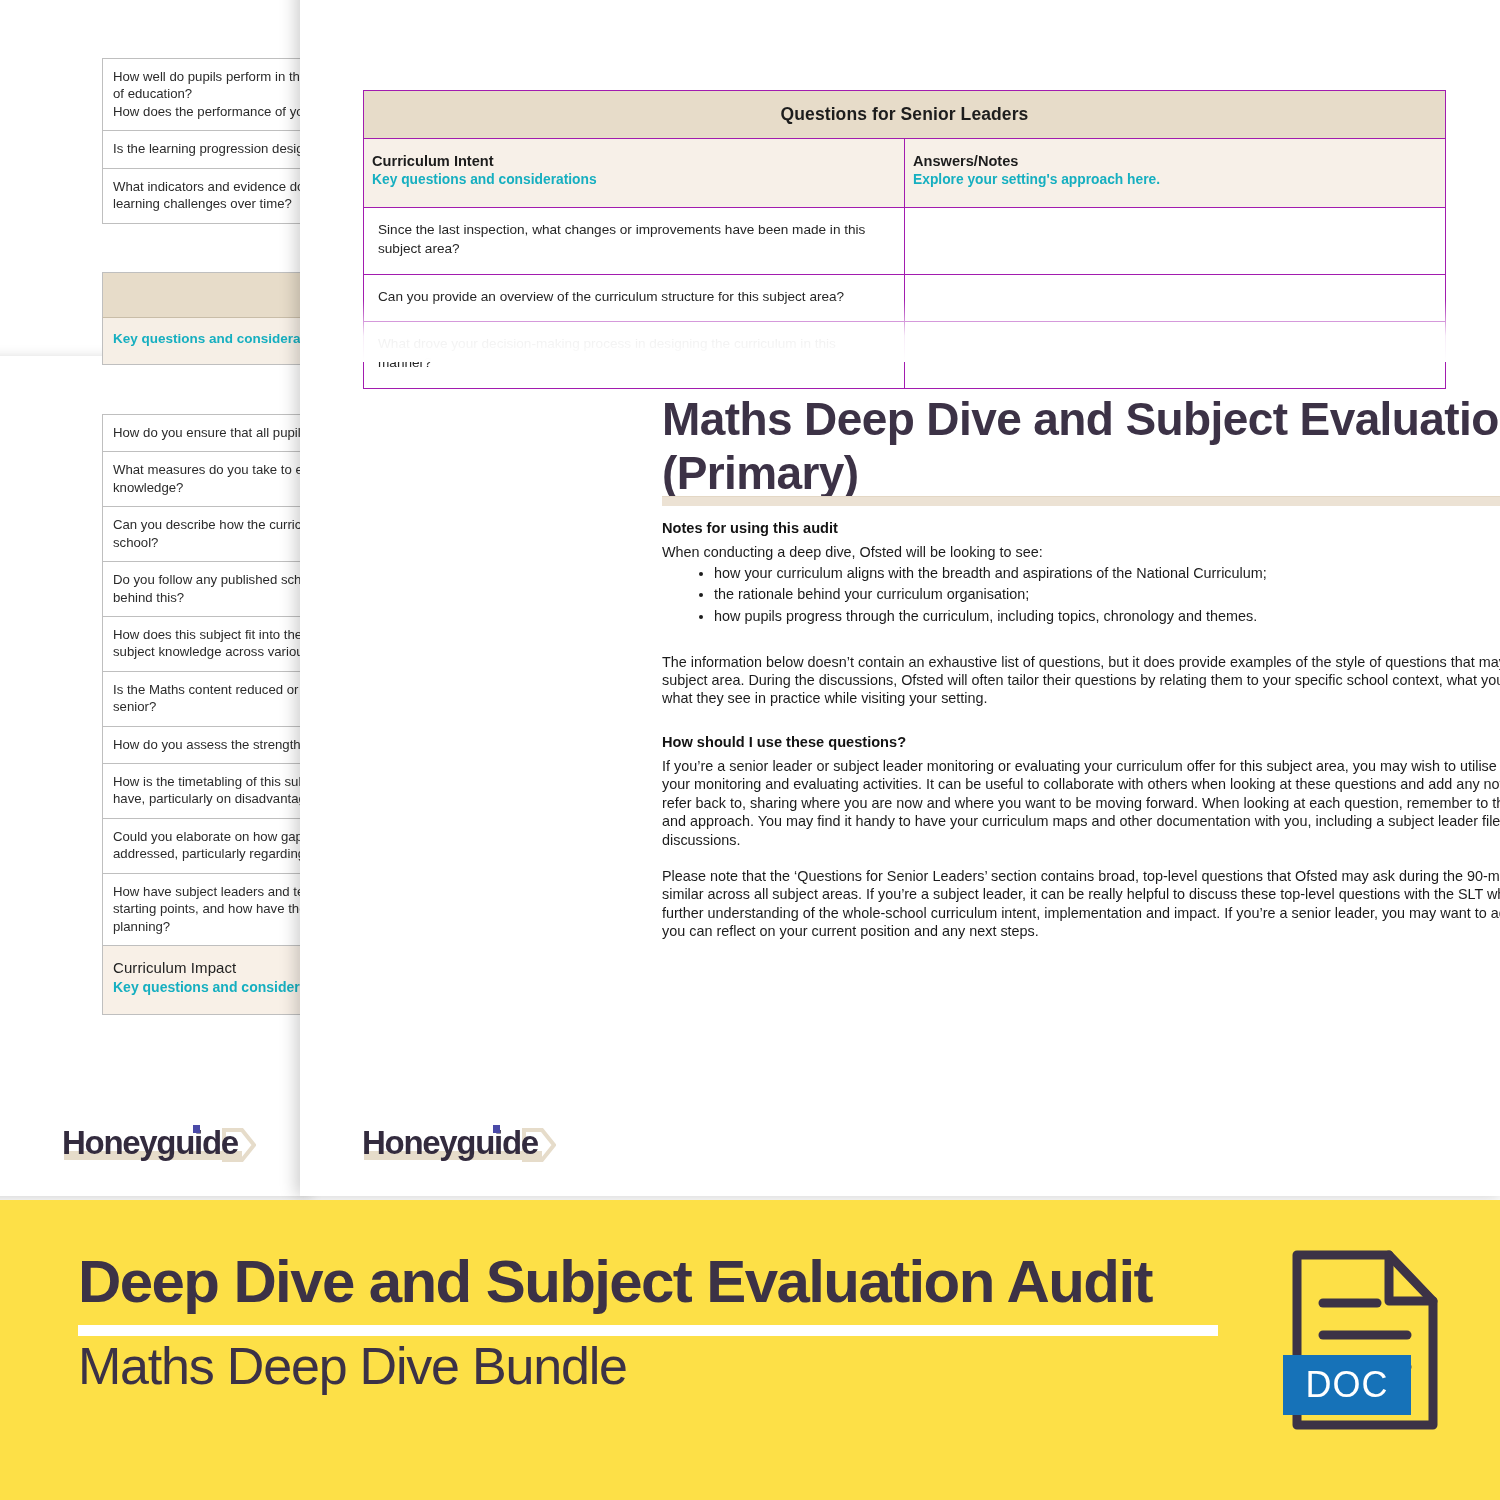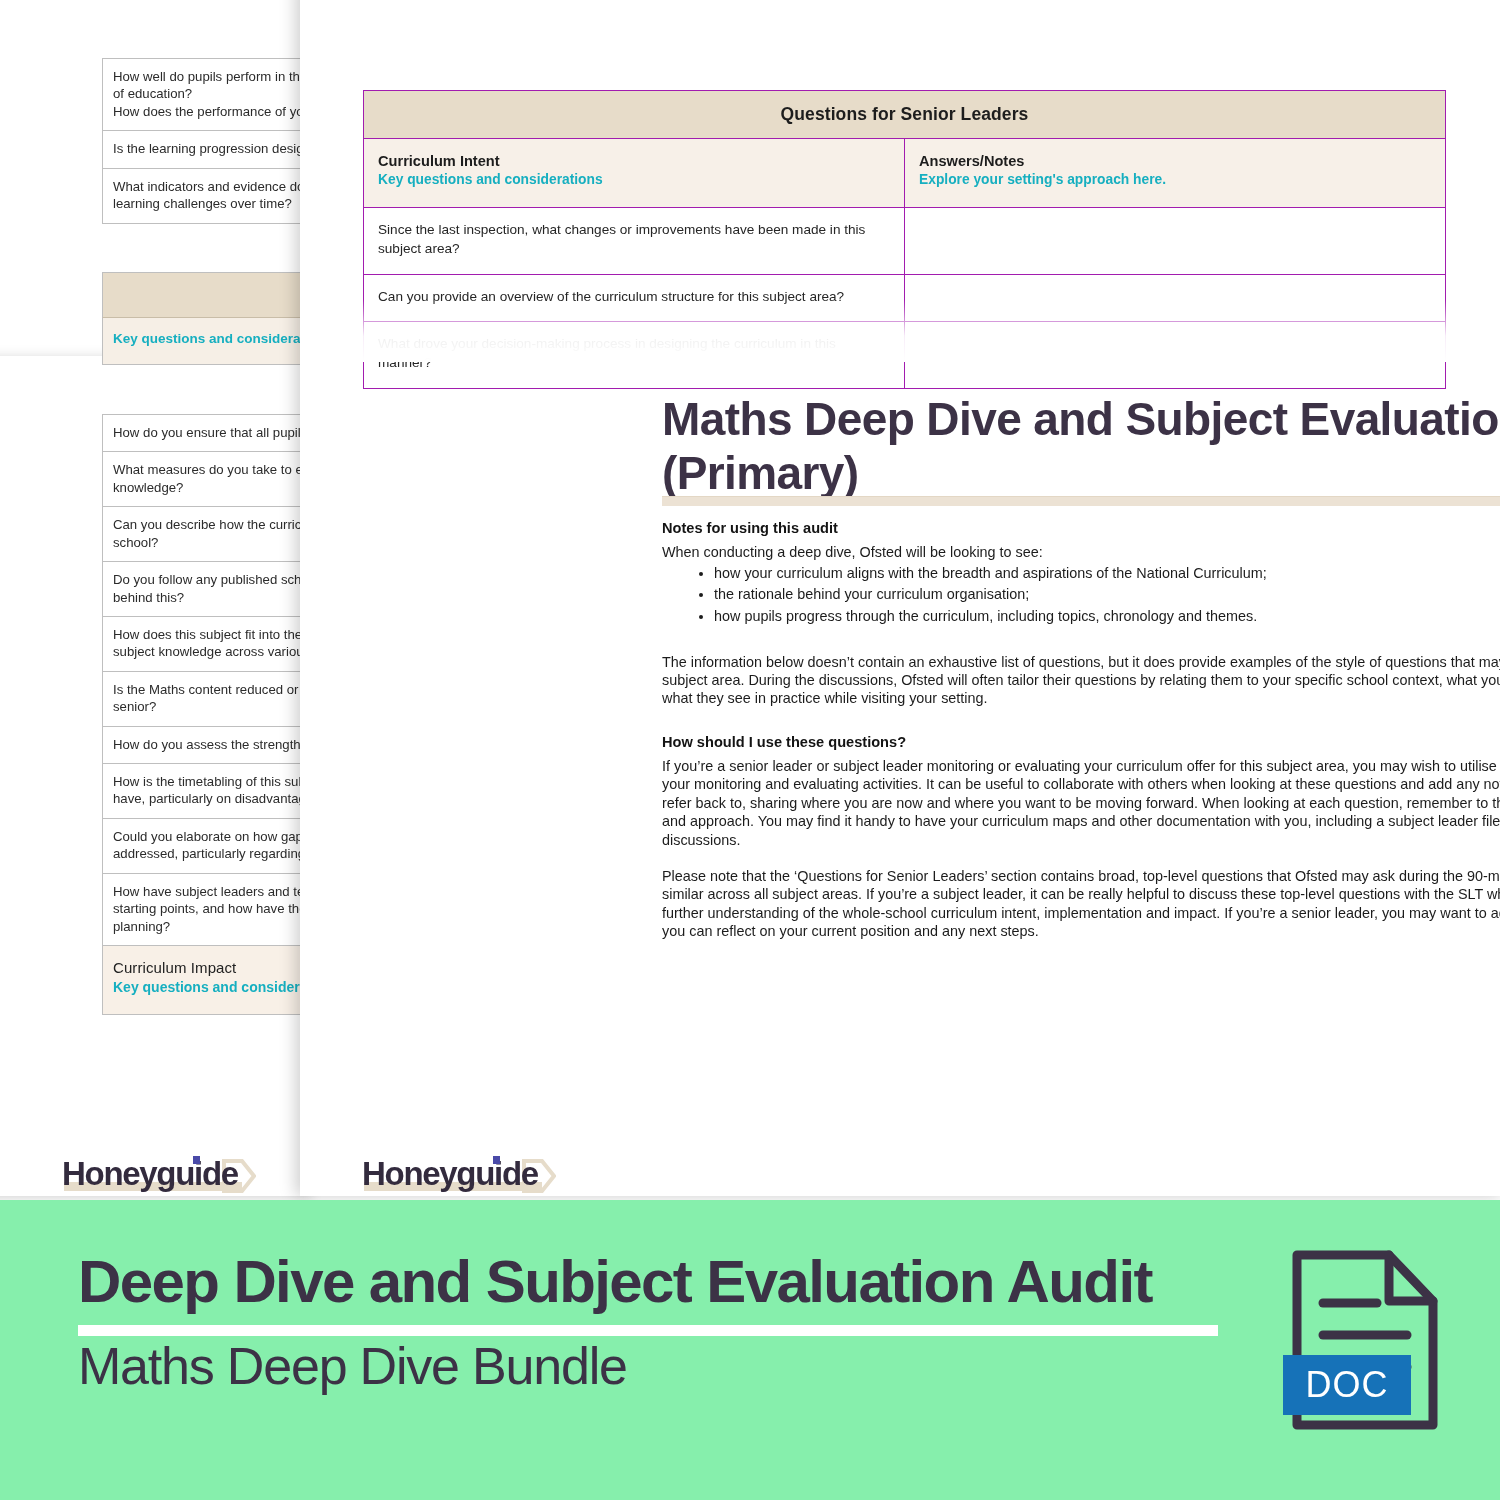--- a/index.html
+++ b/index.html
@@ -43,21 +43,21 @@
     background:#ffffff;box-shadow:-4px 0 16px rgba(0,0,0,.20);
   }
 
   
   #senior-table{position:absolute;left:63px;top:106px;width:1083px;border-collapse:collapse;table-layout:fixed;}
   #senior-table td{border:1px solid #a21caf;vertical-align:top;}
   .st-title{
     background:#e7dcc9;text-align:center;font-weight:bold;font-size:17.5px;
     color:#1d1d1d;padding:13px 6px 13px 6px;letter-spacing:.1px;
   }
-  .st-head{background:#f7f0e8;padding:14px 14px 20px 14px;}
+  .st-head{background:#f7f0e8;padding:14px 14px 20px 8px;}
   .st-head .h1{font-size:14.6px;font-weight:bold;color:#1d1d1d;margin-bottom:3px;}
   .st-head .h2{font-size:13.8px;font-weight:bold;color:#16afc0;}
   .st-q{padding:13px 14px 15px 14px;font-size:13.6px;line-height:1.38;color:#262626;}
   .st-a{background:#fff;}
 
   
   #table-fade{
     position:absolute;left:300px;top:300px;width:1205px;height:62px;
     background:linear-gradient(180deg,rgba(255,255,255,0) 0%,rgba(255,255,255,.92) 58%,#fff 100%);
   }
@@ -77,33 +77,33 @@
   #body-copy ul{margin:2px 0 0 0;padding-left:52px;}
   #body-copy li{font-size:14.4px;line-height:1.46;color:#1c1c1c;}
   .gap-lg{height:26px;}
   .gap-md{height:18px;}
   #how-head{margin-top:0;}
 
   
   .hg-logo{position:absolute;height:44px;}
   #hg-left{left:62px;top:1124px;width:210px;}
   #hg-front{left:362px;top:1124px;width:210px;}
-  .hg-wrap{position:relative;width:100%;height:100%;margin-top:31px;}
+  .hg-wrap{position:relative;width:100%;height:100%;}
   .hg-text{
     position:absolute;left:0;top:0;font-size:33px;font-weight:bold;color:#332b3e;
     letter-spacing:-1.3px;font-family:"Liberation Sans","DejaVu Sans",sans-serif;
     z-index:2;
   }
   .hg-band{position:absolute;left:2px;top:27px;width:178px;height:9px;background:#e6dcca;z-index:1;}
   .hg-chev{position:absolute;left:160px;top:4px;width:34px;height:34px;z-index:1;}
   .hg-dot{position:absolute;left:131px;top:1px;width:7px;height:8px;background:#4a4aa8;z-index:3;}
 
   
   #banner{
-    position:absolute;left:0;top:1200px;width:1500px;height:300px;background:#86efac;
+    position:absolute;left:0;top:1200px;width:1500px;height:300px;background:#fde047;
   }
   #banner-title{
     position:absolute;left:78px;top:52px;font-size:60px;font-weight:bold;color:#3c3246;
     letter-spacing:-1.6px;line-height:1;white-space:nowrap;
   }
   #banner-rule{position:absolute;left:78px;top:125px;width:1140px;height:11px;background:#ffffff;}
   #banner-sub{
     position:absolute;left:78px;top:140px;font-size:52px;font-weight:normal;color:#3c3246;
     letter-spacing:-1.2px;line-height:1;white-space:nowrap;
   }

